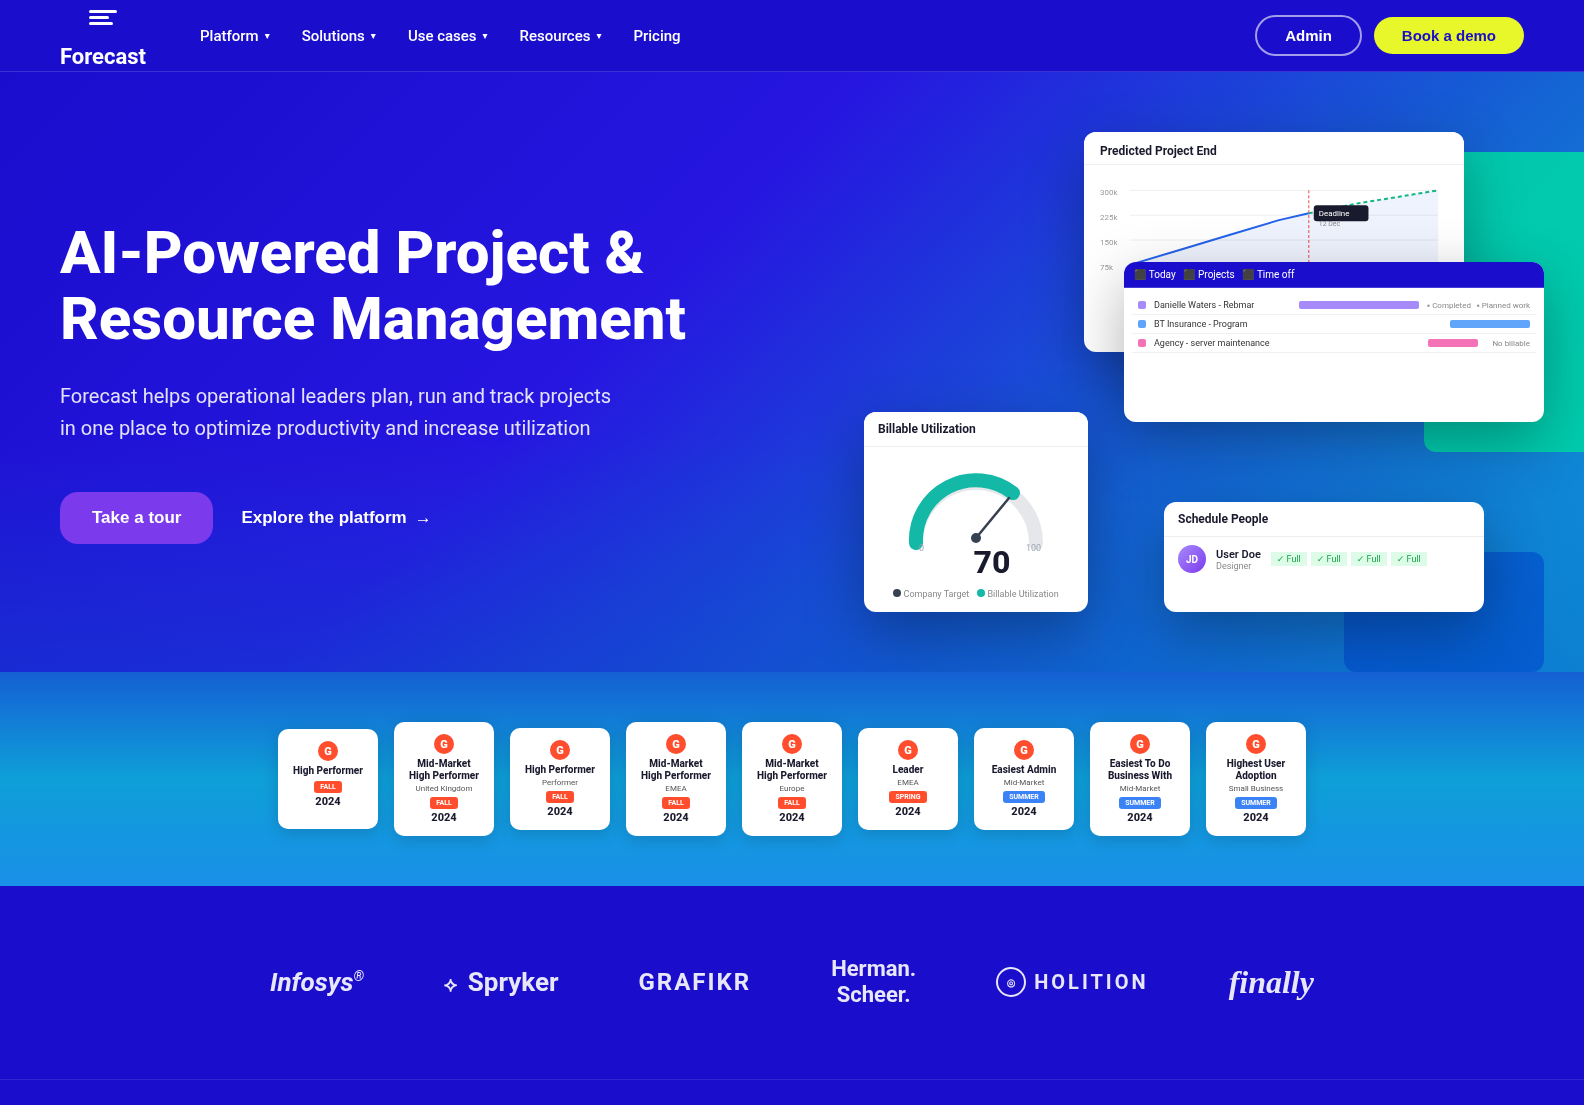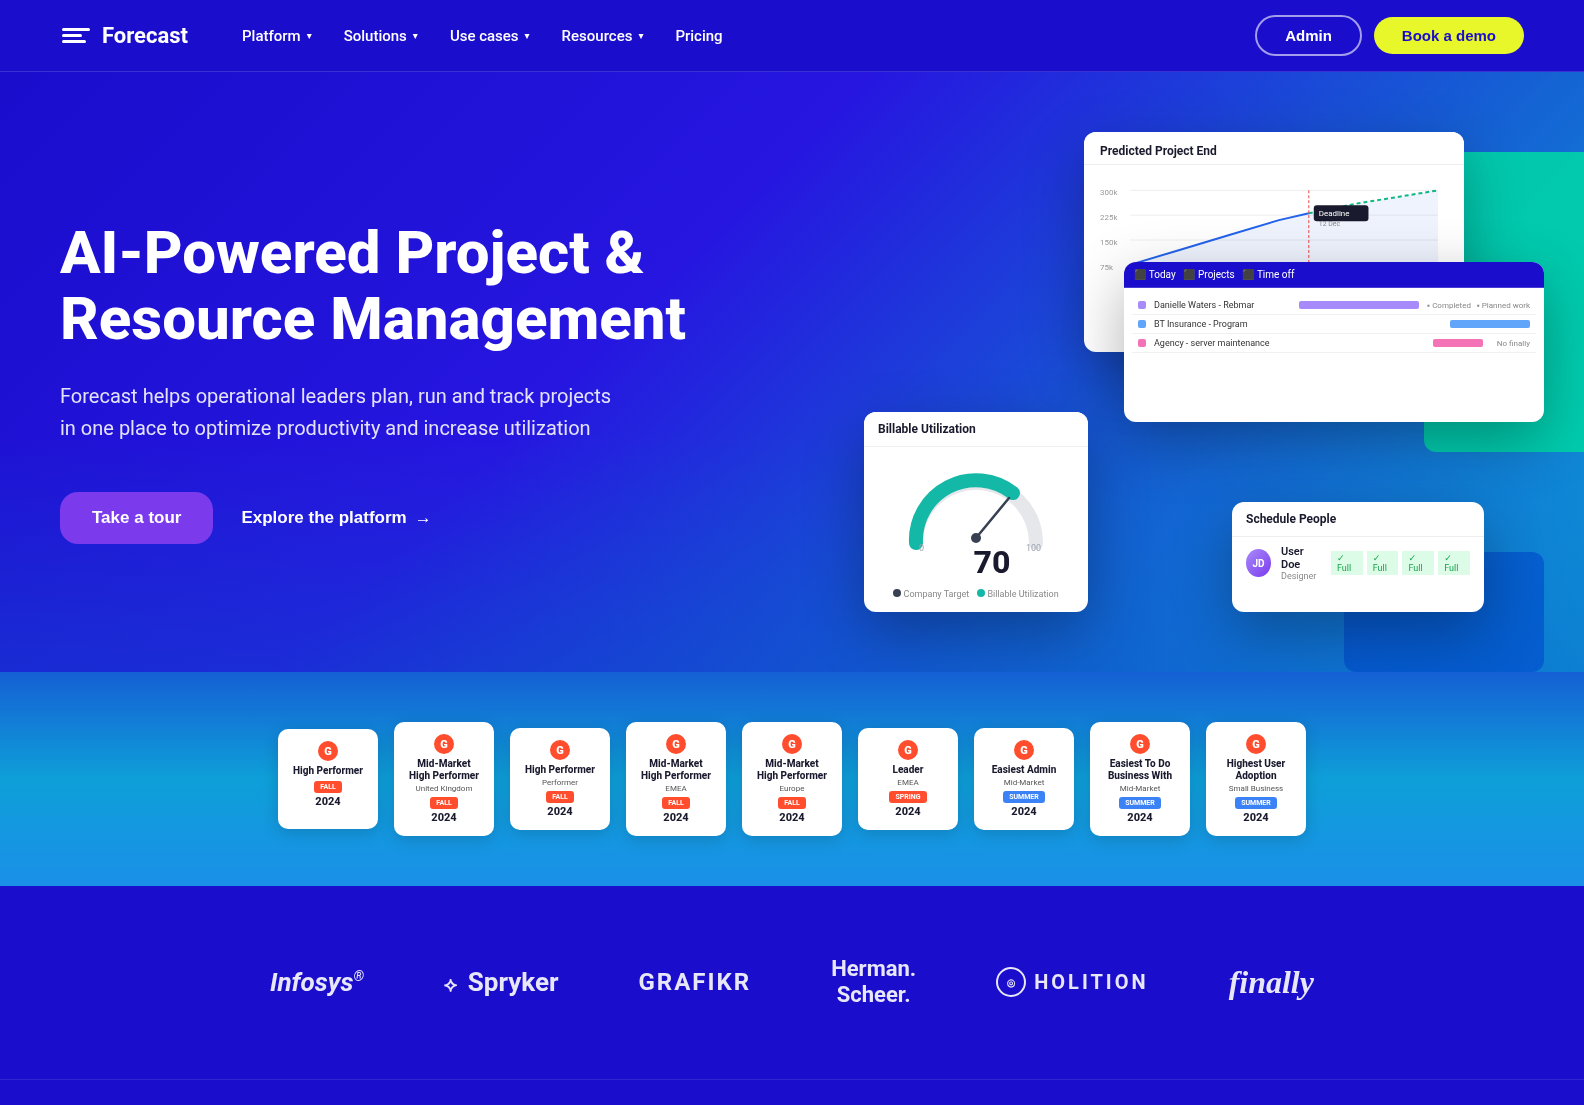--- a/index.html
+++ b/index.html
@@ -23,20 +23,21 @@
       top: 0;
       z-index: 100;
     }
     .nav-logo {
       display: flex;
       align-items: center;
       gap: 10px;
       margin-right: 40px;
       text-decoration: none;
       color: #fff;
+      flex-direction: column;
     }
     .nav-logo-icon {
       width: 32px;
       height: 32px;
     }
     .nav-logo-text {
       font-size: 22px;
       font-weight: 700;
       color: #fff;
     }
@@ -514,21 +515,21 @@
         <div class="resource-row">
           <span class="res-dot" style="background:#60a5fa;"></span>
           <span class="res-name">BT Insurance - Program</span>
           <div class="res-bar" style="width:80px; background:#60a5fa;"></div>
         </div>
         <div class="resource-row">
           <span class="res-dot" style="background:#f472b6;"></span>
           <span class="res-name">Agency - server maintenance</span>
           <div style="display:flex; gap:4px; align-items:center;">
             <div class="res-bar" style="width:50px; background:#f472b6;"></div>
-            <span style="font-size:8px; color:#888; margin-left:10px;">No finally</span>
+            <span style="font-size:8px; color:#888; margin-left:10px;">No billable</span>
           </div>
         </div>
       </div>
     </div>
 
     <div class="ui-card card-billable" style="bottom:20px; left:20px; width:224px; height:200px;">
       <div class="card-billable-title">Billable Utilization</div>
       <div class="gauge-container">
 
         <svg width="150" height="90" viewBox="0 0 150 90">
@@ -543,21 +544,21 @@
           <text x="125" y="88" font-size="9" fill="#9ca3af">100</text>
         </svg>
         <div class="gauge-number">70</div>
         <div class="gauge-label-row">
           <span><span class="gauge-dot" style="background:#374151;"></span> Company Target</span>
           <span><span class="gauge-dot" style="background:#14b8a6;"></span> Billable Utilization</span>
         </div>
       </div>
     </div>
 
-    <div class="ui-card card-schedule" style="bottom:20px; right:60px; width:252px; height:110px;">
+    <div class="ui-card card-schedule" style="bottom:20px; right:60px; width:320px; height:110px;">
       <div class="card-schedule-header">Schedule People</div>
       <div class="schedule-row">
         <div class="avatar-circle">JD</div>
         <div>
           <div class="schedule-name">User Doe</div>
           <div style="font-size:9px; color:#888;">Designer</div>
         </div>
         <div class="schedule-tags">
           <span class="schedule-tag" style="background:#dcfce7; color:#16a34a;">✓ Full</span>
           <span class="schedule-tag" style="background:#dcfce7; color:#16a34a;">✓ Full</span>

